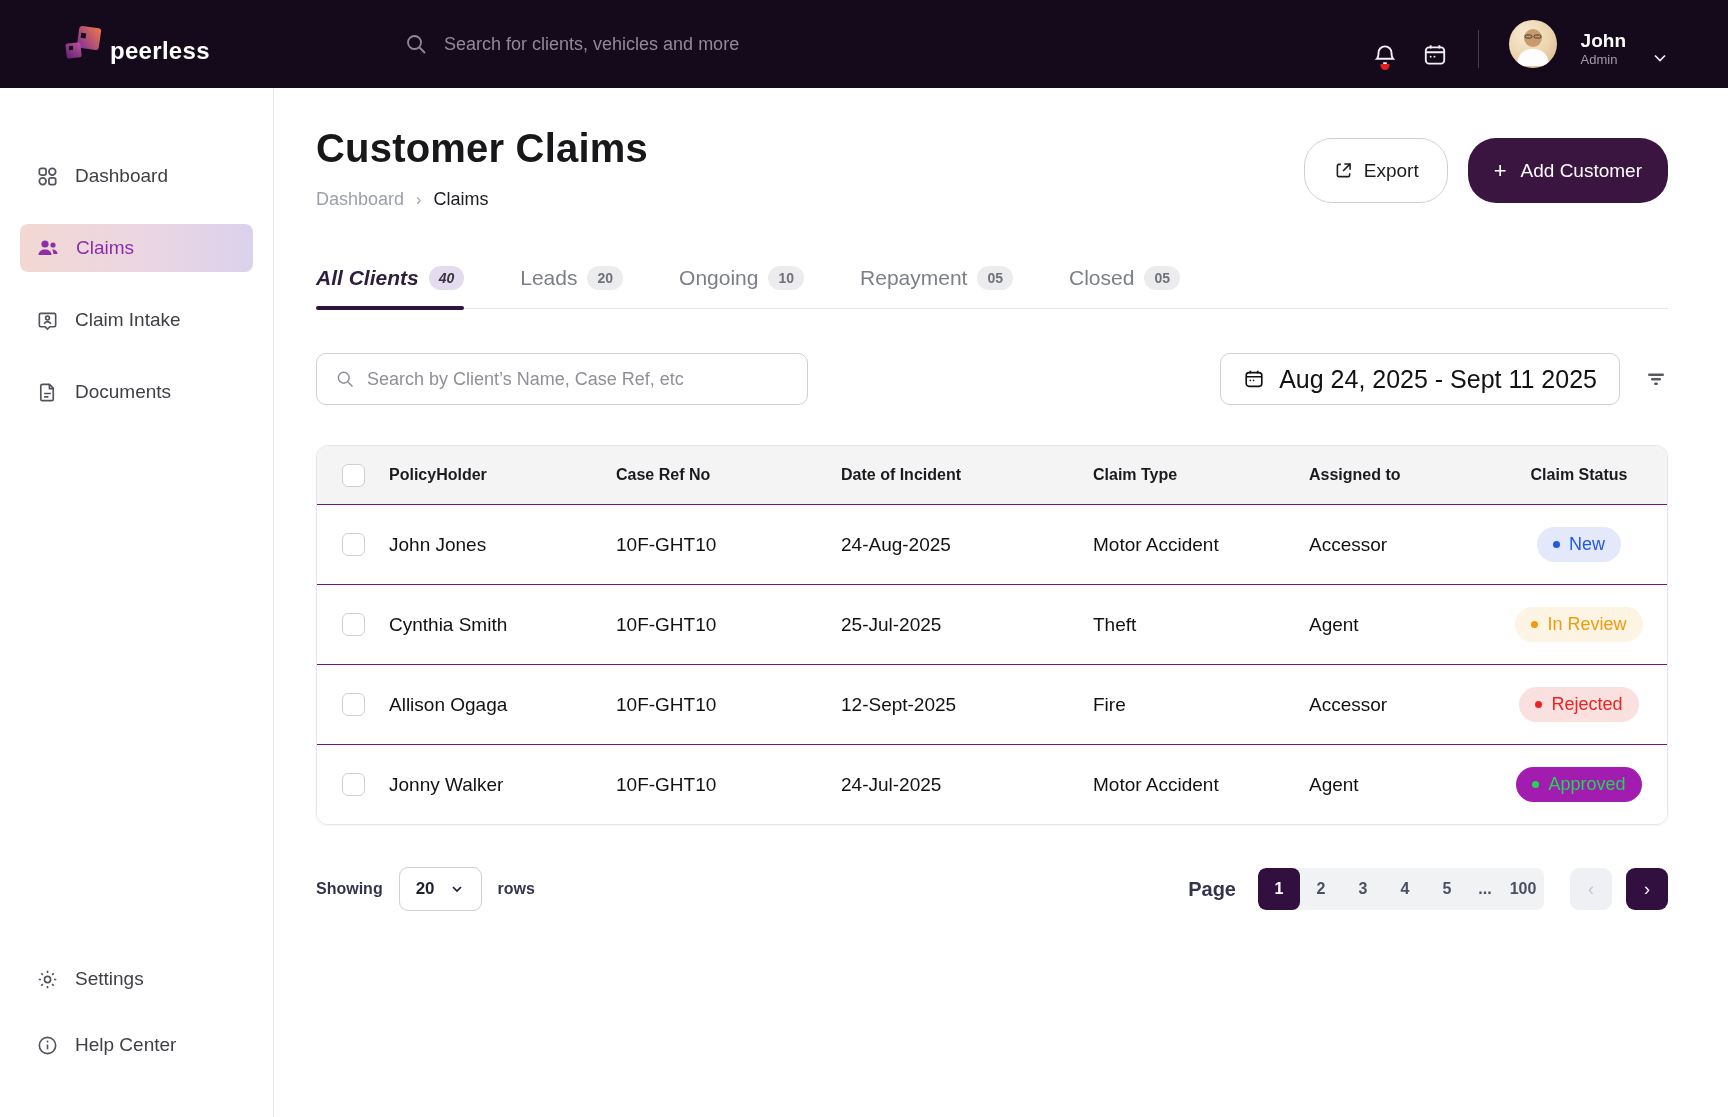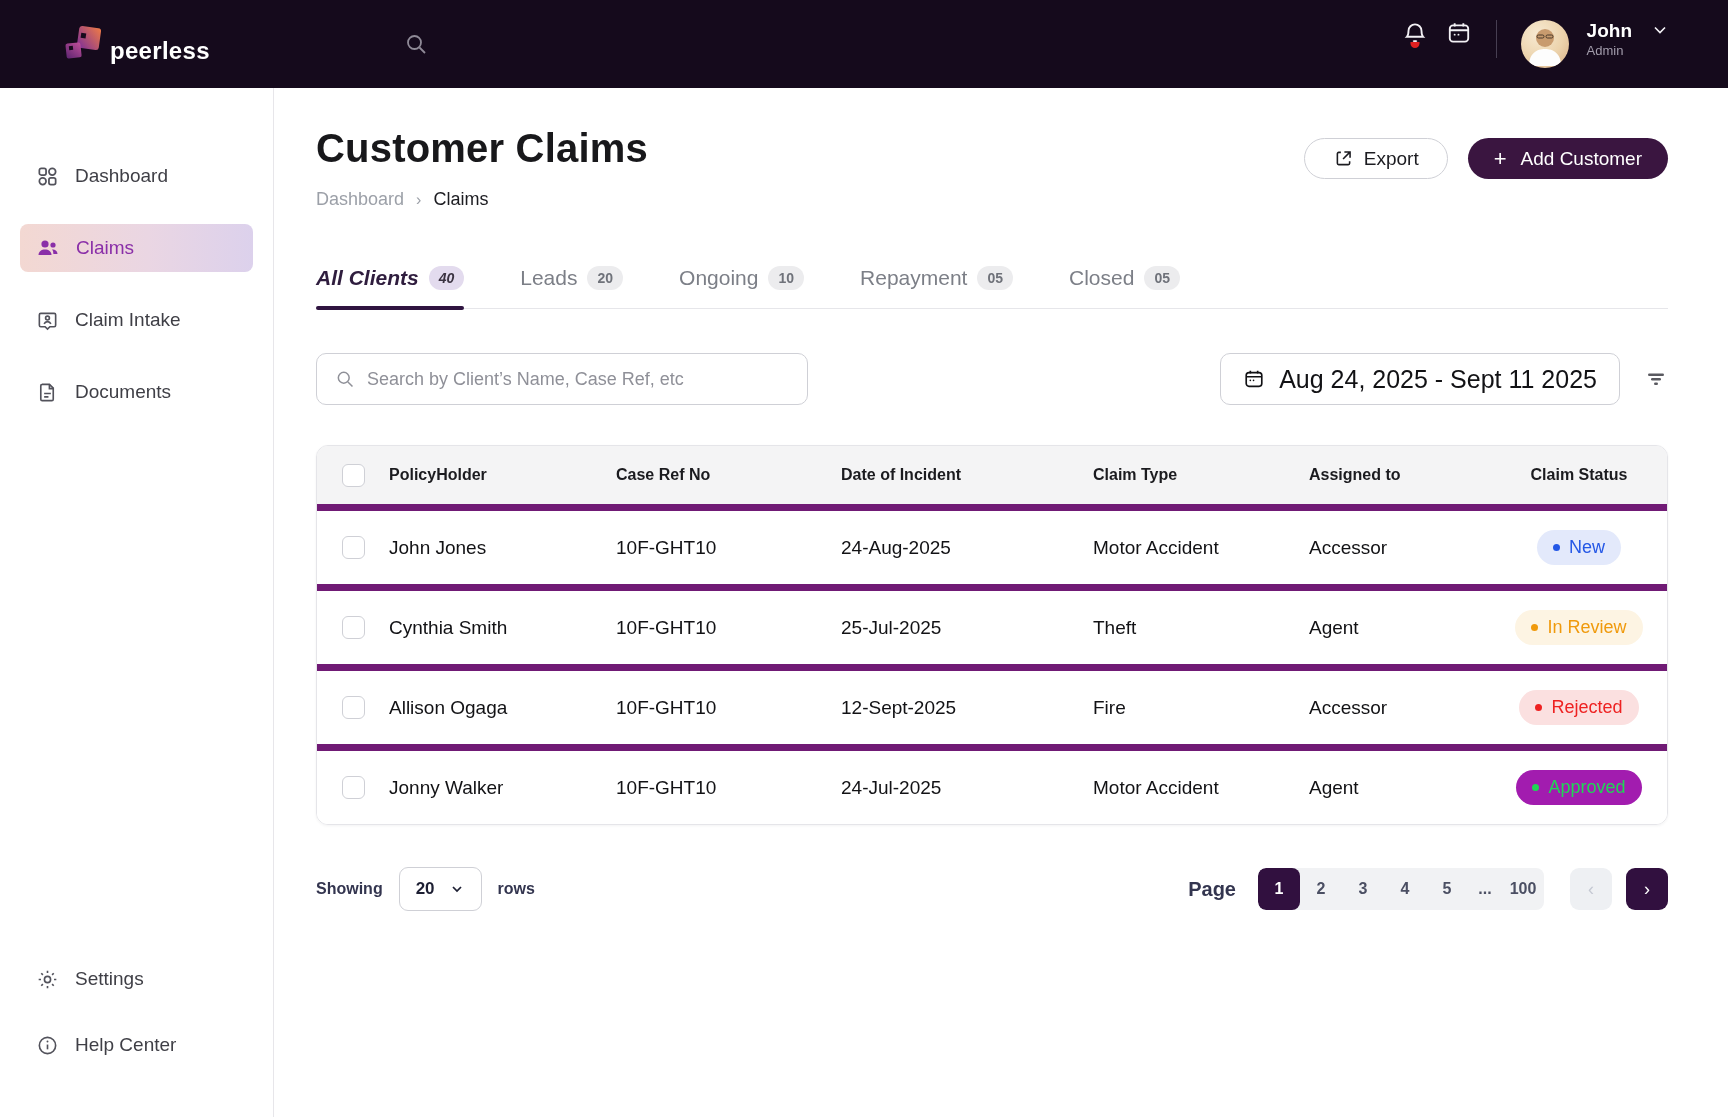--- a/index.html
+++ b/index.html
@@ -5,21 +5,21 @@
   * { margin:0; padding:0; box-sizing:border-box; }
   html,body { width:1728px; height:1117px; background:#fff; font-family:"Liberation Sans", sans-serif; overflow:hidden; }
 
   
   .topbar { height:88px; background:#150a1c; display:flex; align-items:center; padding:0 58px 0 64px; }
   .brand { display:flex; align-items:flex-end; gap:2px; width:210px; }
   .brand-name { color:#fff; font-size:24px; font-weight:700; letter-spacing:.3px; margin-bottom:2px; }
   .topbar-search { display:flex; align-items:center; gap:16px; margin-left:130px; flex:1; }
   .topbar-search input { background:transparent; border:none; outline:none; color:#d7d4db; font-size:18px; width:420px; }
   .topbar-search input::placeholder { color:#8f8a97; }
-  .topbar-right { display:flex; align-items:flex-start; gap:18px; }
+  .topbar-right { display:flex; align-items:flex-end; gap:24px; }
   .icon-btn { position:relative; display:flex; align-items:center; justify-content:center; cursor:pointer; }
   .bell-dot { position:absolute; bottom:-2px; left:50%; transform:translateX(-50%); width:9px; height:6px; background:#e02020; border-radius:0 0 6px 6px; }
   .top-divider { width:1px; height:38px; background:#473f52; margin:0 6px; }
   .avatar { width:48px; height:48px; border-radius:50%; background:radial-gradient(circle at 35% 30%, #f7ead2 0%, #ecd3ac 55%, #d9ae84 100%); display:flex; align-items:center; justify-content:center; overflow:hidden; }
   .user-meta { display:flex; flex-direction:column; line-height:1.2; }
   .user-name { color:#fff; font-size:19px; font-weight:700; }
   .user-role { color:#a29cab; font-size:13px; }
 
   
   .layout { display:flex; height:1029px; }
@@ -33,21 +33,21 @@
 
   
   main { flex:1; padding:38px 60px 0 42px; }
   .page-head { display:flex; justify-content:space-between; align-items:flex-start; }
   h1 { font-size:40px; font-weight:700; color:#18181b; letter-spacing:.2px; }
   .breadcrumb { margin-top:18px; font-size:18px; display:flex; align-items:center; gap:12px; }
   .crumb-parent { color:#9ca0a8; }
   .crumb-sep { color:#9ca0a8; font-size:16px; }
   .crumb-current { color:#1c1c21; font-weight:500; }
   .head-actions { display:flex; gap:20px; margin-top:12px; }
-  .btn { height:41px; border-radius:28px; display:flex; align-items:center; gap:10px; font-size:19px; cursor:pointer; }
+  .btn { height:65px; border-radius:28px; display:flex; align-items:center; gap:10px; font-size:19px; cursor:pointer; }
   .btn-export { background:#fff; border:1px solid #cfd0d6; color:#1c1c21; padding:0 28px; }
   .btn-add { background:#3a1540; border:none; color:#fff; padding:0 26px; }
   .btn-add .plus { font-size:22px; font-weight:400; margin-right:4px; }
 
   
   .tabs { display:flex; gap:56px; margin-top:56px; border-bottom:1px solid #e6e6ea; }
   .tab { display:flex; align-items:center; gap:10px; padding-bottom:18px; position:relative; cursor:pointer; font-size:21px; color:#7c7f87; }
   .tab .count { background:#ececee; color:#6f727a; font-size:14px; font-weight:600; border-radius:12px; padding:4px 10px; }
   .tab.active { color:#2f1d3e; font-weight:700;font-style:italic; }
   .tab.active .count { background:#e3dbee; color:#3a3240; }
@@ -59,21 +59,21 @@
   .table-search input { border:none; outline:none; font-size:18px; flex:1; color:#33343a; }
   .table-search input::placeholder { color:#8f9098; }
   .filter-right { margin-left:auto; display:flex; align-items:center; gap:24px; }
   .date-btn { display:flex; align-items:center; gap:14px; height:52px; border:1px solid #cfd0d6; border-radius:10px; padding:0 22px; font-size:25px; color:#121215; background:#fff; cursor:pointer; }
   .filter-icon { cursor:pointer; display:flex; }
 
   
   .table-card { margin-top:40px; border:1px solid #e5e5e9; border-radius:12px; overflow:hidden; box-shadow:0 1px 3px rgba(20,10,30,.05); }
   .trow { display:grid; grid-template-columns:72px 227px 225px 252px 216px 182px 1fr; align-items:center; }
   .thead { background:#f4f4f5; height:58px; font-size:16px; font-weight:600; color:#1b1b1f; }
-  .tbody-row { height:80px; border-top:7px solid #701a75; font-size:19px; color:#121215; cursor:pointer; background:#fff; }
+  .tbody-row { height:80px; border-top:1px solid #701a75; font-size:19px; color:#121215; cursor:pointer; background:#fff; }
   .cell-check { display:flex; justify-content:center; }
   .checkbox { width:23px; height:23px; border:1.5px solid #cfd0d6; border-radius:6px; background:#fff; cursor:pointer; }
   .cell-status { display:flex; justify-content:center; }
   .status-badge { display:inline-flex; align-items:center; gap:9px; font-size:18px; border-radius:18px; padding:7px 16px; }
   .status-badge .dot { width:7px; height:7px; border-radius:50%; background:currentColor; }
 
   
   .table-footer { display:flex; align-items:center; margin-top:42px; color:#33354f; }
   .showing-group { display:flex; align-items:center; gap:16px; font-size:16px; font-weight:700; }
   .rows-select { display:flex; align-items:center; gap:14px; height:44px; border:1px solid #cfd0d6; border-radius:9px; padding:0 16px; font-size:17px; font-weight:700; color:#1d1f33; cursor:pointer; background:#fff; }
@@ -113,20 +113,21 @@
     <span class="brand-name">peerless</span>
   </div>
 
   <div class="topbar-search">
     <span style="display:flex;">
       <svg width="24" height="24" viewBox="0 0 24 24" fill="none" stroke="#8f8a97" stroke-width="1.8">
         <circle cx="10.5" cy="10.5" r="6.5"></circle>
           <line x1="15.5" y1="15.5" x2="21" y2="21"></line>
       </svg>
     </span>
+    <input type="text" placeholder="Search for clients, vehicles and more" style="">
   </div>
 
   <div class="topbar-right">
     <span class="icon-btn">
       <svg width="26" height="26" viewBox="0 0 24 24" fill="none" stroke="#f3f1f5" stroke-width="1.7">
         <path d="M6 10a6 6 0 0 1 12 0c0 4 1.5 5.5 1.5 5.5h-15S6 14 6 10z"></path>
         <path d="M10.5 19a1.8 1.8 0 0 0 3 0"></path>
       </svg>
       <span class="bell-dot"></span>
     </span>

